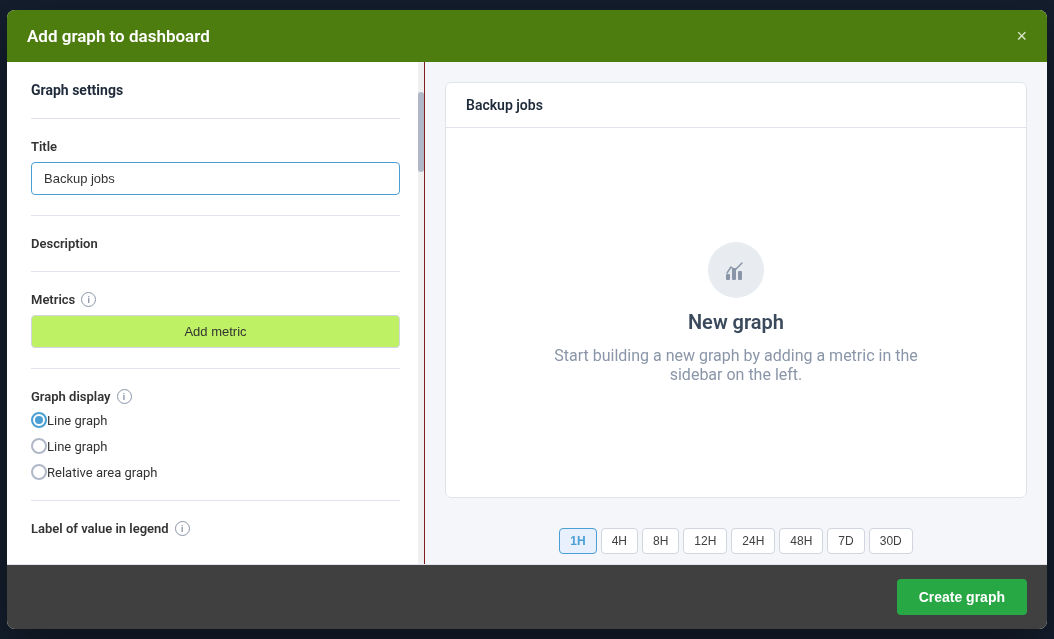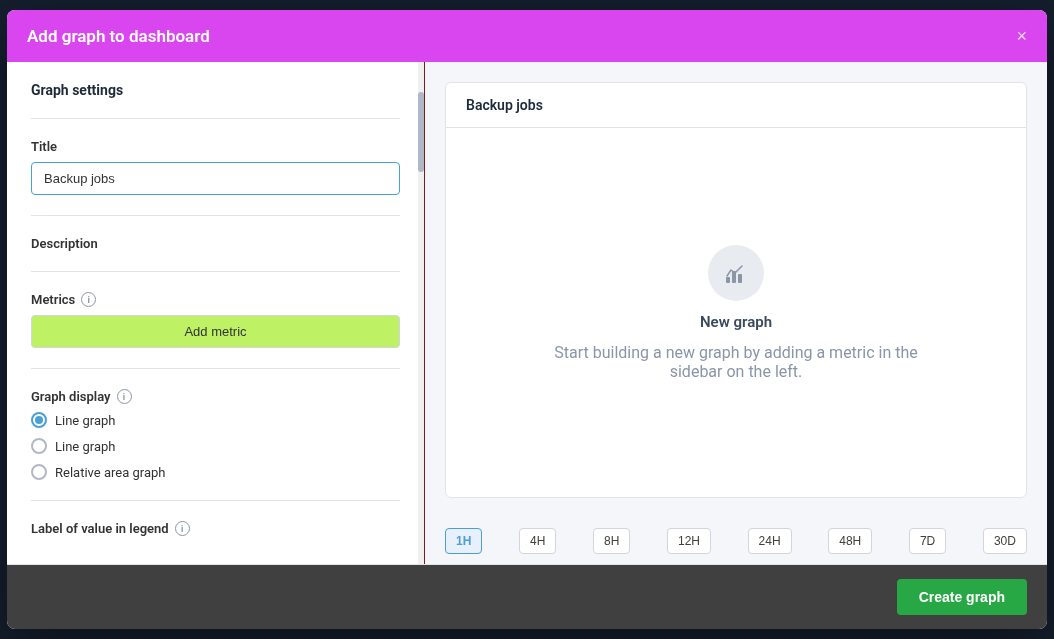--- a/index.html
+++ b/index.html
@@ -28,21 +28,21 @@
       border-radius: 8px;
       width: 1040px;
       max-height: 620px;
       display: flex;
       flex-direction: column;
       box-shadow: 0 20px 60px rgba(0,0,0,0.4);
       overflow: hidden;
     }
 
     .modal-header {
-      background: #d946ef;
+      background: #4d7c0f;
       color: #fff;
       padding: 16px 20px;
       display: flex;
       justify-content: space-between;
       flex-shrink: 0;
     }
 
     .modal-title {
       font-size: 17px;
       font-weight: 600;
@@ -166,21 +166,21 @@
     
     .radio-group {
       display: flex;
       flex-direction: column;
       gap: 10px;
     }
 
     .radio-label {
       display: flex;
       align-items: center;
-      gap: 8px;
+      gap: 0;
       font-size: 13px;
       color: #333;
       cursor: pointer;
     }
 
     .radio-input {
       appearance: none;
       -webkit-appearance: none;
       width: 16px;
       height: 16px;
@@ -266,37 +266,37 @@
       border-radius: 50%;
       background: #e8ecf0;
       display: flex;
       align-items: center;
       justify-content: center;
       color: #8a96a8;
       font-size: 22px;
     }
 
     .new-graph-title {
-      font-size: 15px;
+      font-size: 20px;
       font-weight: 600;
       color: #3a4a5c;
     }
 
     .new-graph-desc {
       font-size: 16px;
       color: #8a96a8;
       text-align: center;
       max-width: 380px;
     }
 
     
     .time-range-bar {
       display: flex;
       align-items: center;
-      justify-content: space-between;
+      justify-content: center;
       gap: 4px;
       padding: 10px 20px;
       background: #f4f6f9;
     }
 
     .time-btn {
       padding: 5px 10px;
       border: 1px solid #d0d5de;
       border-radius: 4px;
       background: #fff;

